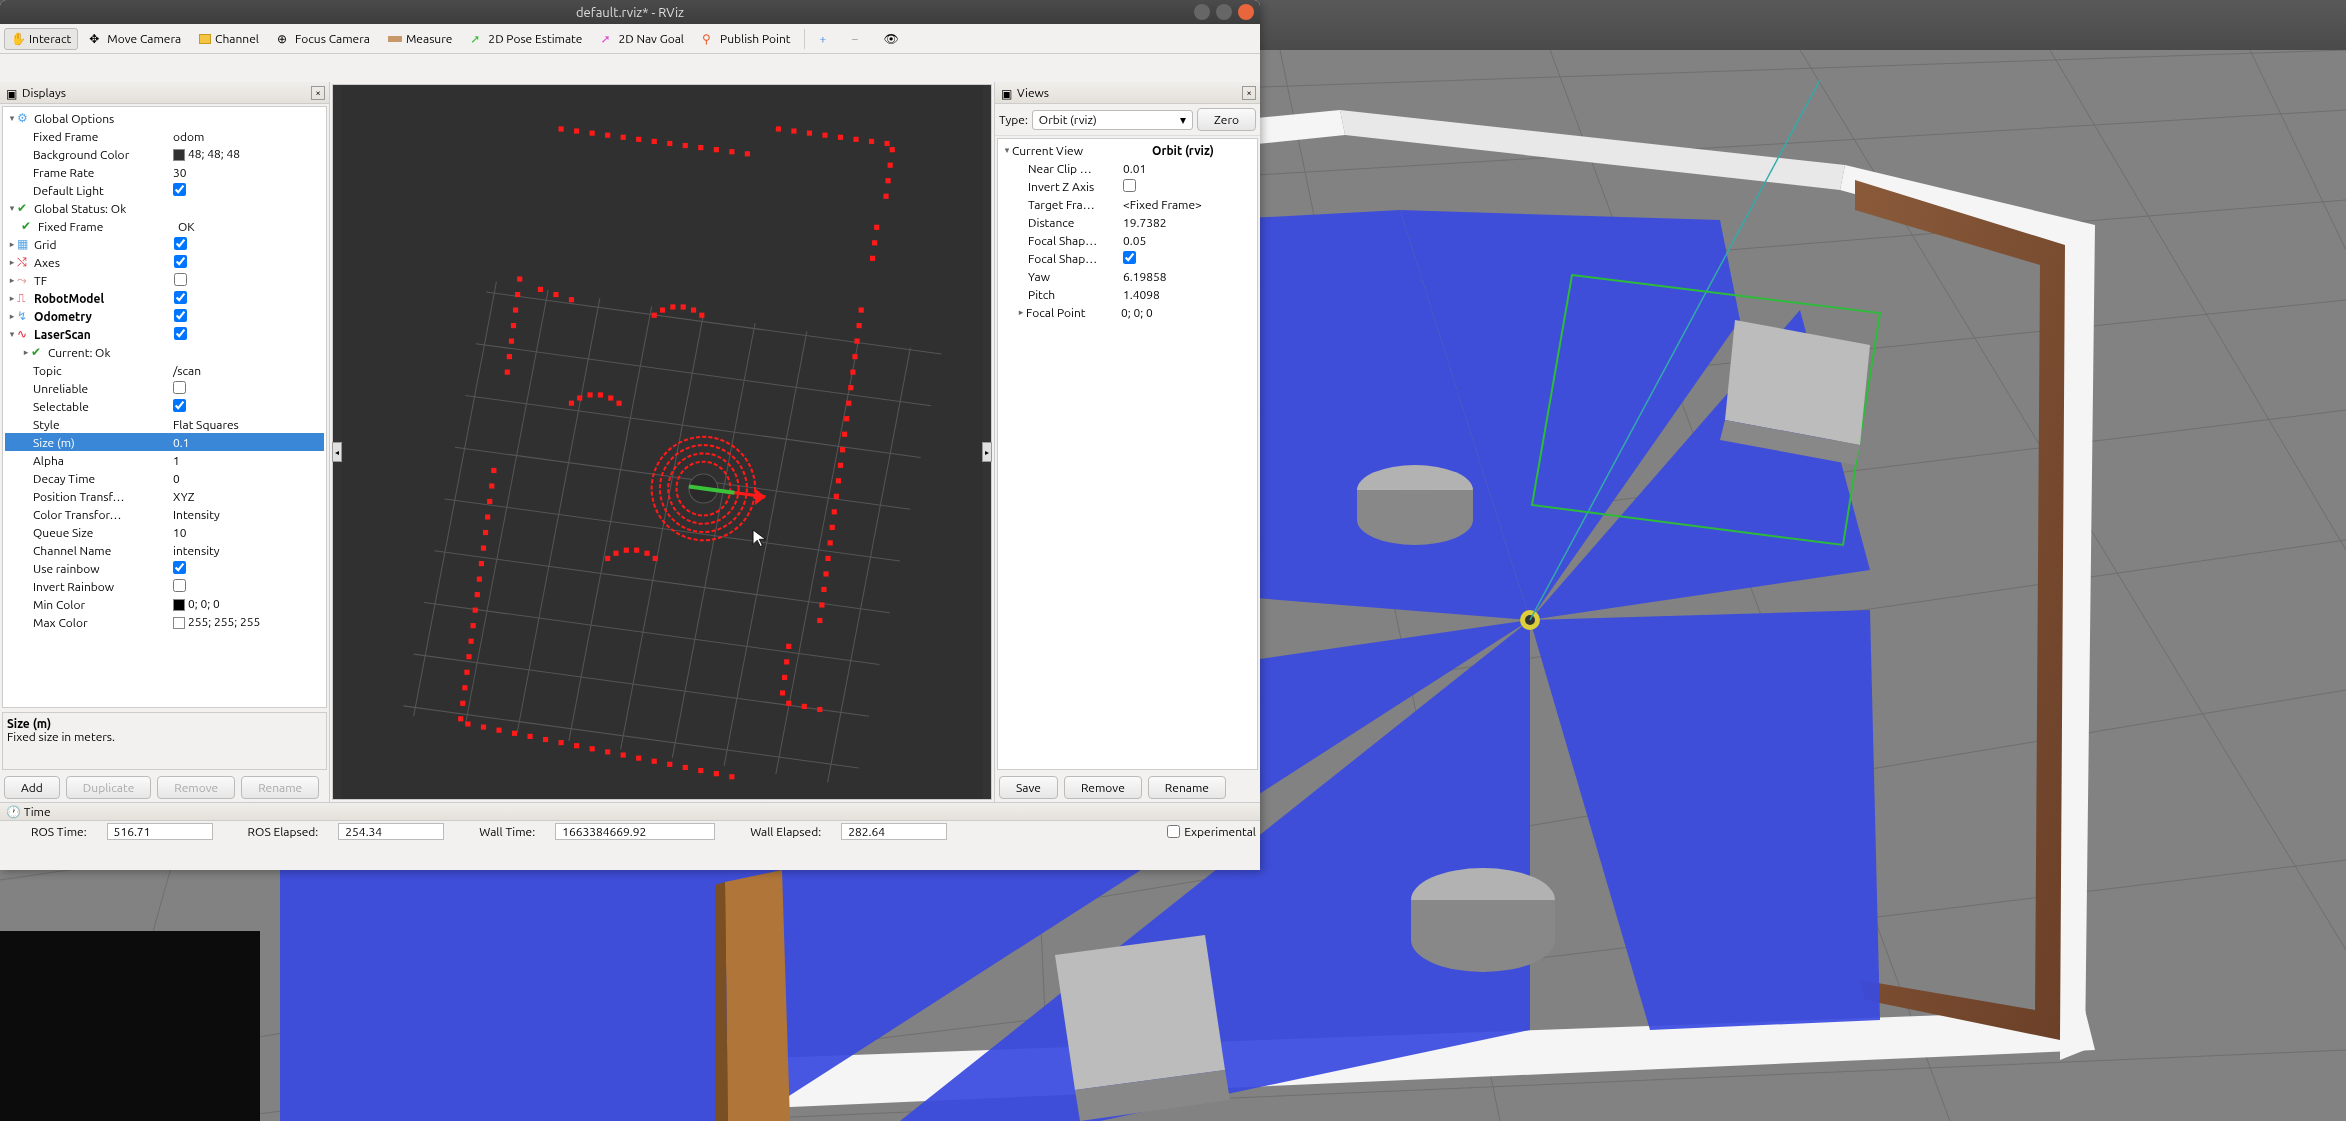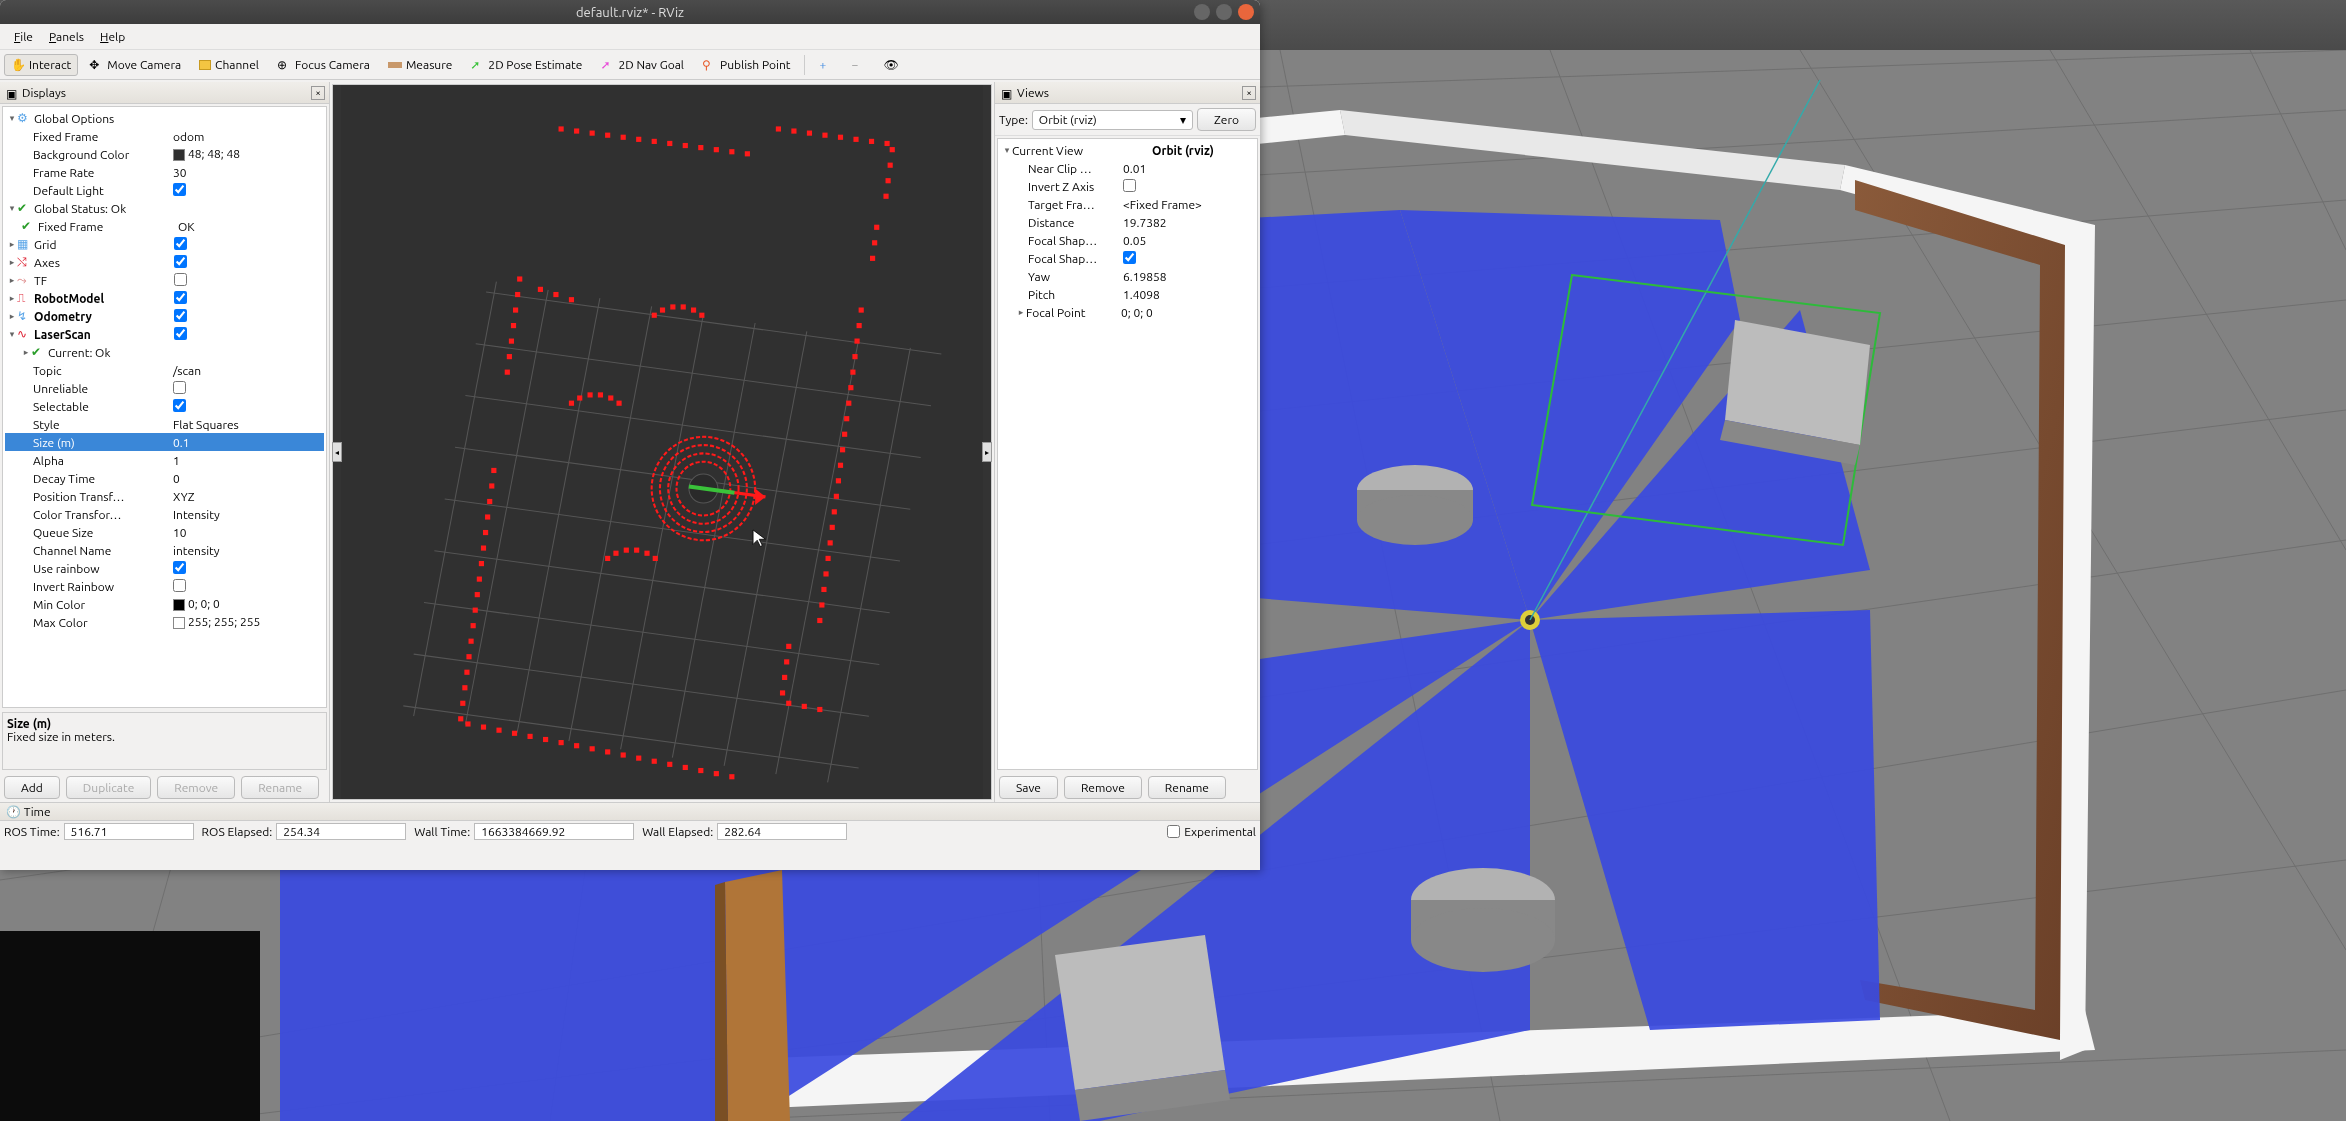--- a/index.html
+++ b/index.html
@@ -56,22 +56,22 @@
 .viewport-split.left { left: -1px; } .viewport-split.right { right: -1px; }
 .viewport svg { width: 100%; height: 100%; }
 
 .views-panel { width: 266px; background: #f2f1f0; border-left: 1px solid #ccc; display: flex; flex-direction: column; }
 .type-row { display: flex; align-items: center; padding: 4px; gap: 4px; border-bottom: 1px solid #ddd; }
 .type-select { flex: 1; padding: 2px 6px; background: #fff; border: 1px solid #bbb; border-radius: 3px; }
 
 .time-panel { position: absolute; left: 0; right: 0; bottom: 30px; height: 38px; background: #f2f1f0; border-top: 1px solid #ccc; }
 .time-header { height: 18px; background: linear-gradient(#f0eeea, #e4e1db); border-bottom: 1px solid #ccc; display: flex; align-items: center; padding: 0 6px; }
 .time-row { display: flex; align-items: center; padding: 2px 4px; gap: 8px; }
-.time-field { display: flex; align-items: center; gap: 4px; }
-.time-input { padding: 1px 6px; background: #fff; border: 1px solid #bbb; width: 130px; }
+.time-field { display: flex; align-items: center; gap: 20px; margin-left: 27px; }
+.time-input { padding: 1px 6px; background: #fff; border: 1px solid #bbb; width: 106px; }
 .time-exp { margin-left: auto; display: flex; align-items: center; gap: 4px; }
 
 .status-bar { position: absolute; left: 0; right: 0; bottom: 0; height: 30px; background: #f2f1f0; display: flex; align-items: center; padding: 0 6px; border-top: 1px solid #ccc; }
 .status-reset { padding: 3px 10px; background: linear-gradient(#fafafa, #e6e6e6); border: 1px solid #bbb; border-radius: 3px; margin-right: 10px; }
 .status-hints b { font-weight: bold; }
 .status-fps { margin-left: auto; }
 
 .gz-panel-dark { position: absolute; bottom: 0; left: 0; width: 260px; height: 190px; background: #0c0c0c; }
 </style>
 </head>
@@ -151,25 +151,20 @@
 <div class="rviz-window">
   <div class="titlebar">
     <span class="titlebar-title">default.rviz* - RViz</span>
     <div class="win-btns">
       <div class="win-btn win-min"></div>
       <div class="win-btn win-max"></div>
       <div class="win-btn win-close"></div>
     </div>
   </div>
 
-  <div class="menubar">
-    <div class="menu-item"><u>F</u><span>ile</span></div>
-    <div class="menu-item"><u>P</u>anels</div>
-    <div class="menu-item"><u>H</u>elp</div>
-  </div>
 
   <div class="toolbar">
     <div class="tool-btn active">
         <span class="tool-icon">✋</span>
         <span>Interact</span>
       </div>
     <div class="tool-btn">
         <span class="tool-icon">✥</span>
         <span>Move Camera</span>
       </div>

